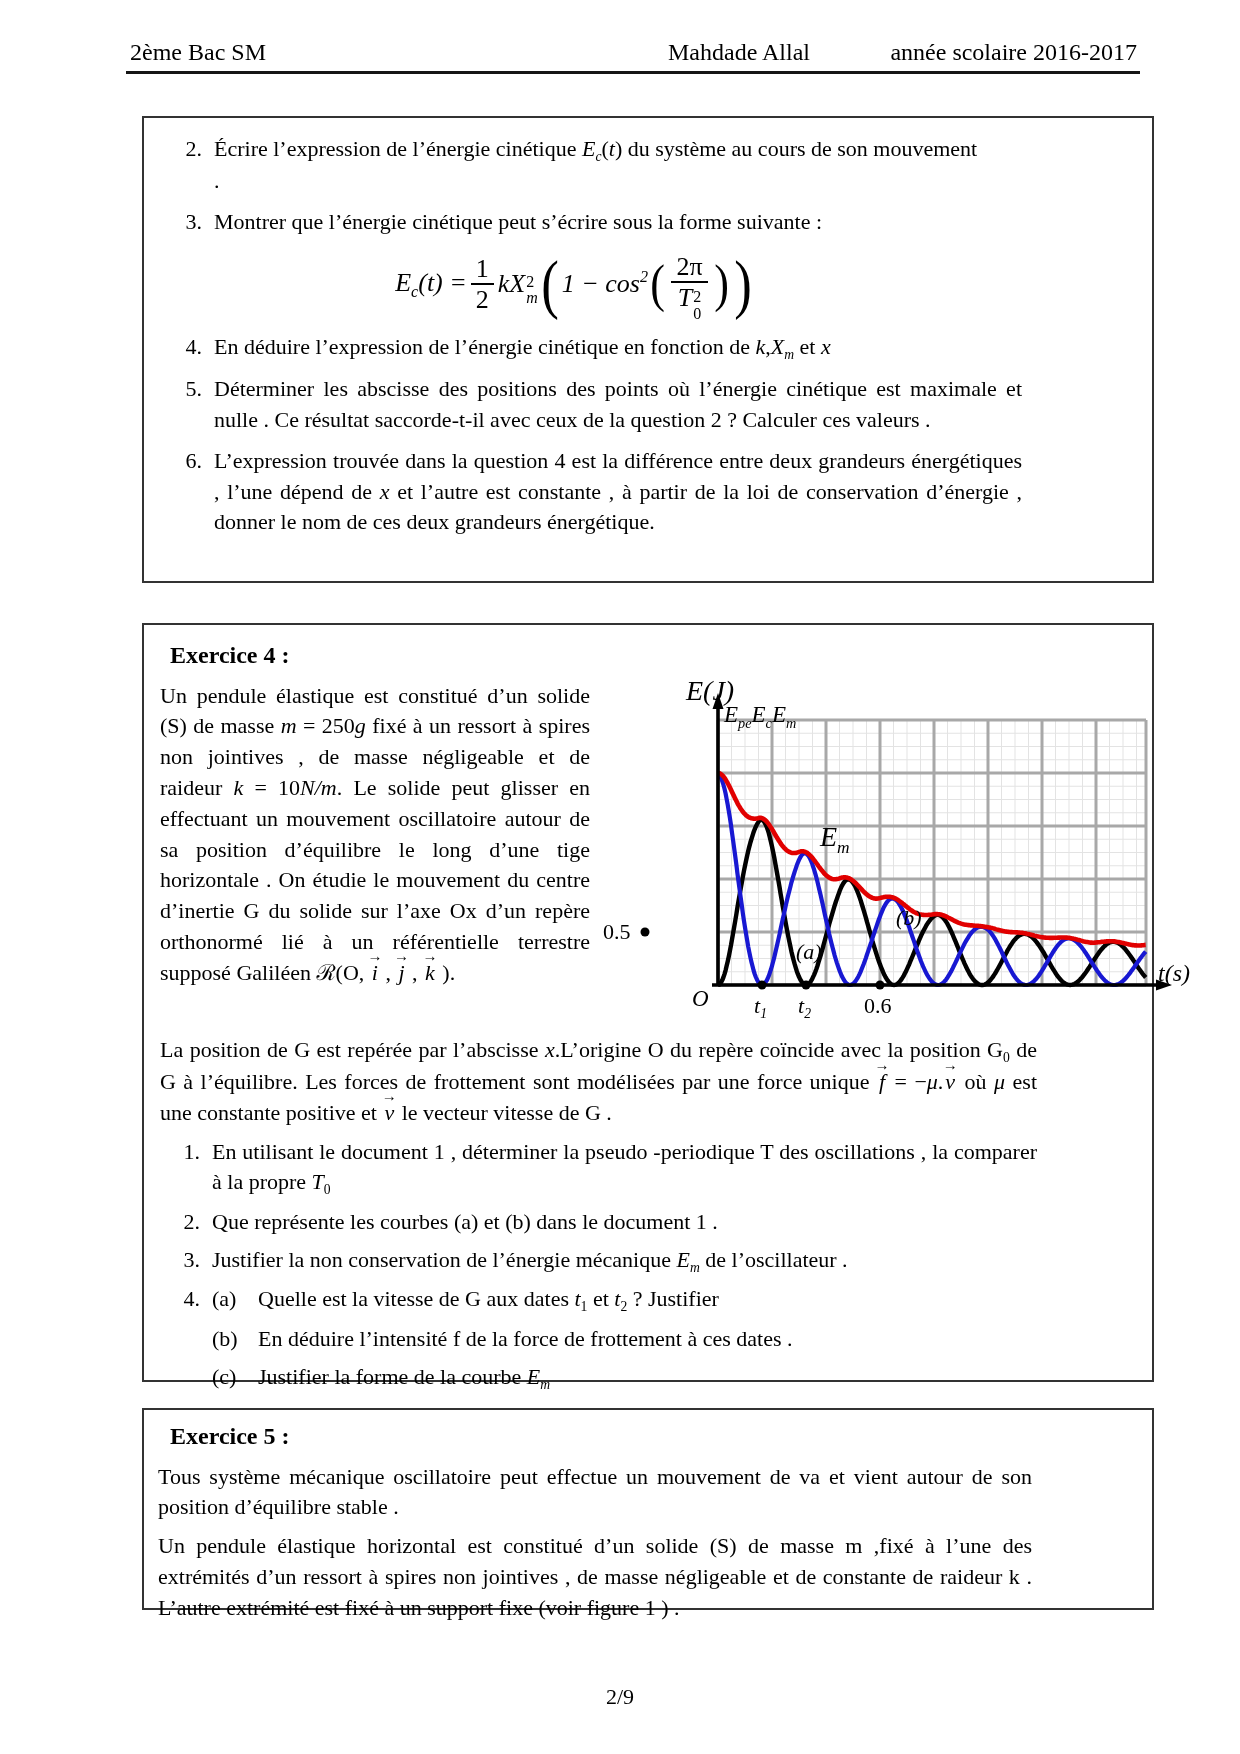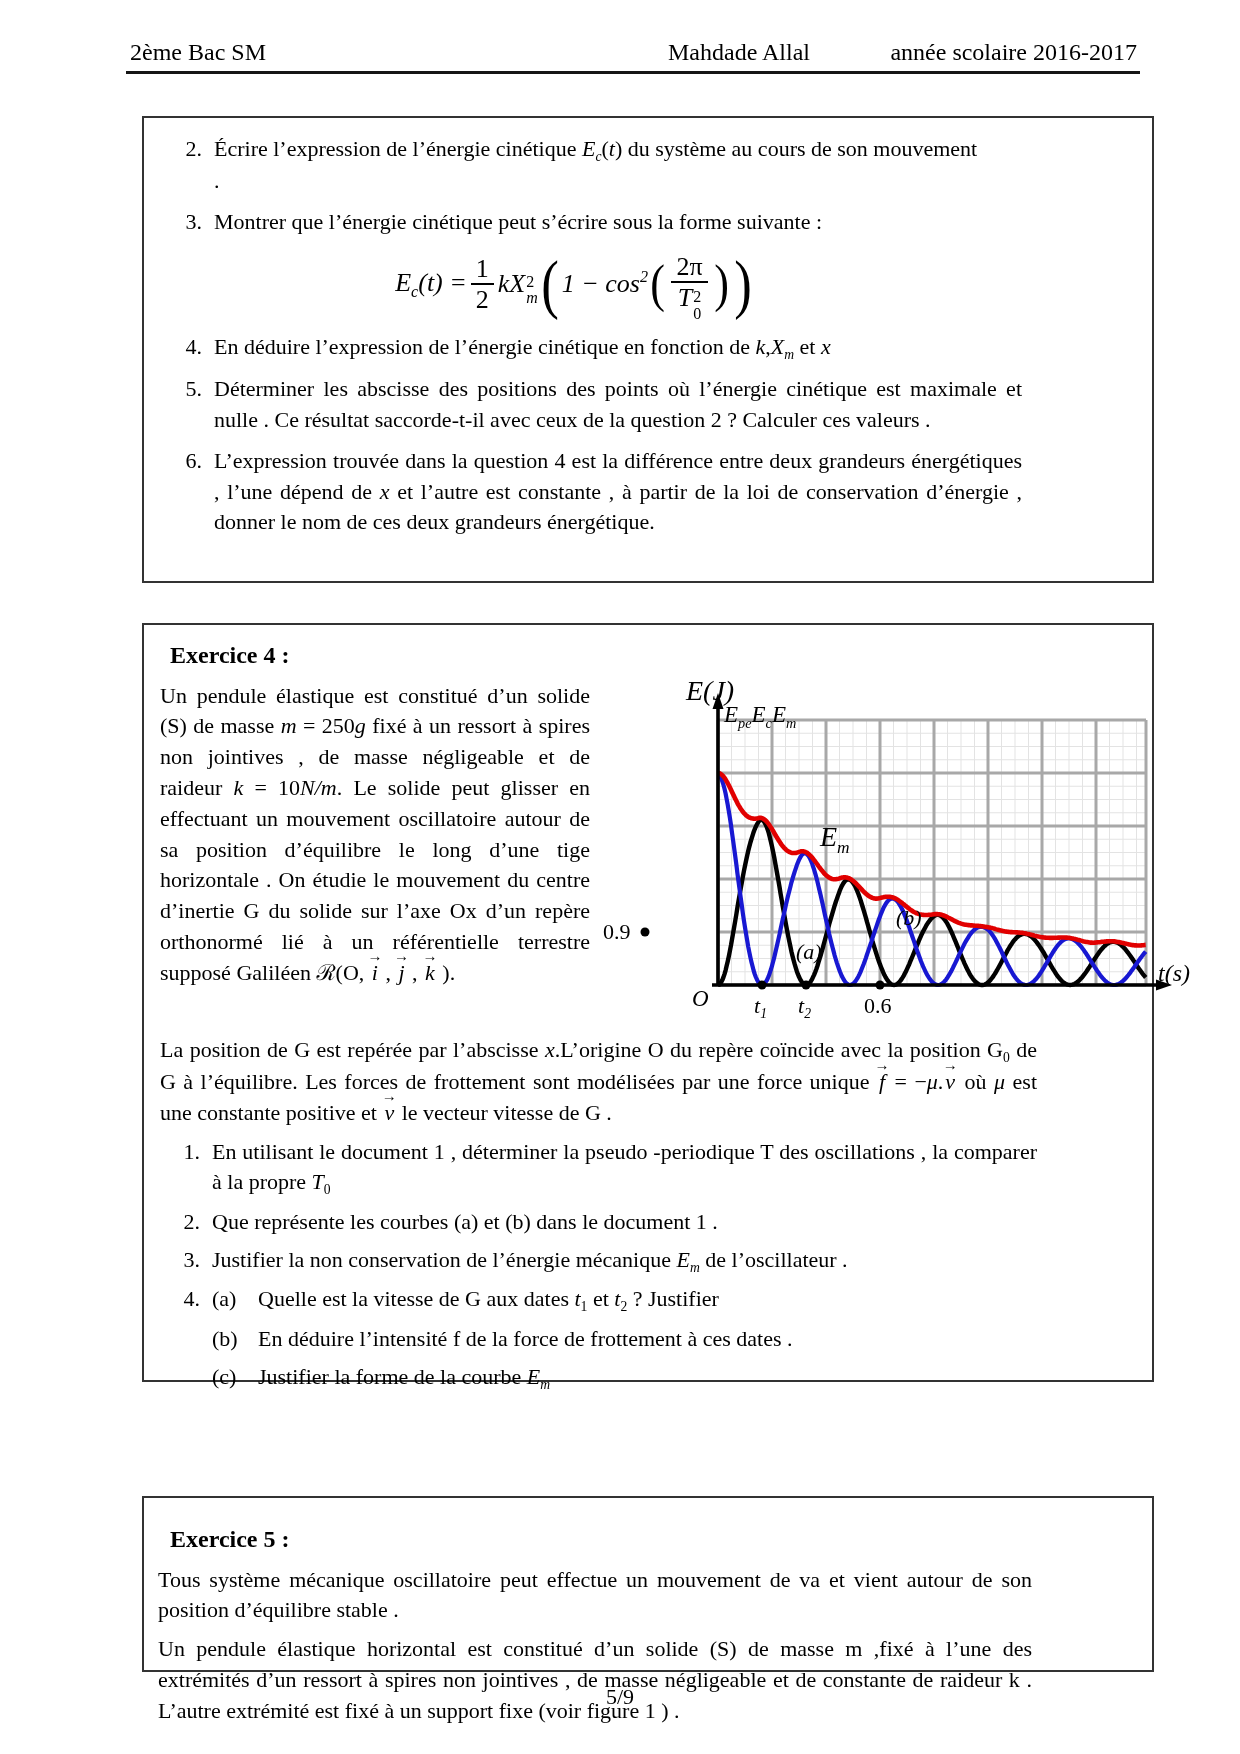--- a/index.html
+++ b/index.html
@@ -6,21 +6,21 @@
   .page{position:relative;width:1240px;height:1754px;background:#ffffff;
     font-family:"Liberation Serif","DejaVu Serif",serif;color:#000;overflow:hidden;}
   .hdr{position:absolute;top:36px;left:0;width:100%;font-size:24px;}
   .hdr .hl{position:absolute;left:130px;}
   .hdr .hc{position:absolute;left:668px;}
   .hdr .hr{position:absolute;right:103px;}
   .hrule{position:absolute;top:71px;left:126px;width:1014px;border-top:3px solid #161616;}
   .box{position:absolute;left:142px;width:1012px;border:2px solid #333;box-sizing:border-box;background:#fff;}
   #box1{top:116px;height:467px;padding:16px 130px 0 24px;}
   #box2{top:623px;height:759px;padding:12px 0 4px 12px;}
-  #box3{top:1496px;height:176px;padding:23px 118px 0 12px;}
+  #box3{top:1408px;height:202px;padding:8px 118px 0 12px;}
   .page, .qtext, p{font-size:22px;line-height:1.4;}
   p{margin:0 0 6px 0;text-align:justify;}
   .qitem{display:flex;margin-bottom:10px;}
   .qnum{flex:0 0 34px;text-align:right;margin-right:12px;}
   .subnum{flex:0 0 38px;margin-right:8px;}
   .qtext{flex:1;text-align:justify;}
   #box2 .qwrap{margin:6px 115px 0 10px;}
   #box2 .qitem{margin-bottom:7px;}
   .extitle{font-weight:bold;font-size:24px;margin:2px 0 8px 14px;}
   #box3 .extitle{margin-left:14px;}
@@ -195,21 +195,21 @@
           <polygon points="116,10 110.5,26 121.5,26" fill="#000"></polygon>
           <line x1="110" y1="302" x2="558" y2="302" stroke="#000" stroke-width="3.6"></line>
           <polygon points="570,302 554,296.5 554,307.5" fill="#000"></polygon>
           <circle cx="160.01" cy="302" r="4.5" fill="#000"></circle>
           <circle cx="204.02" cy="302" r="4.5" fill="#000"></circle>
           <circle cx="278" cy="302" r="4.5" fill="#000"></circle>
           <circle cx="43" cy="249" r="4.5" fill="#000"></circle>
         </svg>
       <span class="lbl" style="left:84px;top:-6px;font-size:28px;font-style:italic;">E(J)</span>
       <span class="lbl" style="left:122px;top:20px;font-size:23px;"><i>E<sub>pe</sub></i><i>E<sub>c</sub></i><i>E<sub>m</sub></i></span>
-      <span class="lbl" style="left:1px;top:238px;">0.9</span>
+      <span class="lbl" style="left:1px;top:238px;">0.5</span>
       <span class="lbl" style="left:90px;top:304px;font-size:23px;font-style:italic;">O</span>
       <span class="lbl" style="left:152px;top:312px;font-style:italic;"><i>t</i><sub>1</sub></span>
       <span class="lbl" style="left:196px;top:312px;font-style:italic;text-align:right;"><i>t</i><sub>2</sub></span>
       <span class="lbl" style="left:262px;top:312px;">0.6</span>
       <span class="lbl" style="left:556px;top:278px;font-size:24px;font-style:italic;">t(s)</span>
       <span class="lbl" style="left:218px;top:140px;font-size:28px;"><i>E<sub>m</sub></i></span>
       <span class="lbl" style="left:194px;top:258px;font-style:italic;">(a)</span>
       <span class="lbl" style="left:294px;top:224px;font-style:italic;">(b)</span>
     </div>
 
@@ -245,14 +245,14 @@
         </div>
       </div>
   </div>
 
   <div class="box" id="box3">
     <div class="extitle">Exercice 5 :</div>
     <p>Tous système mécanique oscillatoire peut effectue un mouvement de va et vient autour de son position d’équilibre stable .</p>
     <p>Un pendule élastique horizontal est constitué d’un solide (S) de masse m ,fixé à l’une des extrémités d’un ressort à spires non jointives , de masse négligeable et de constante de raideur k . L’autre extrémité est fixé à un support fixe (voir figure 1 ) .</p>
   </div>
 
-  <div class="footer">5/9</div>
+  <div class="footer">2/9</div>
 </div>
 
 </body></html>

